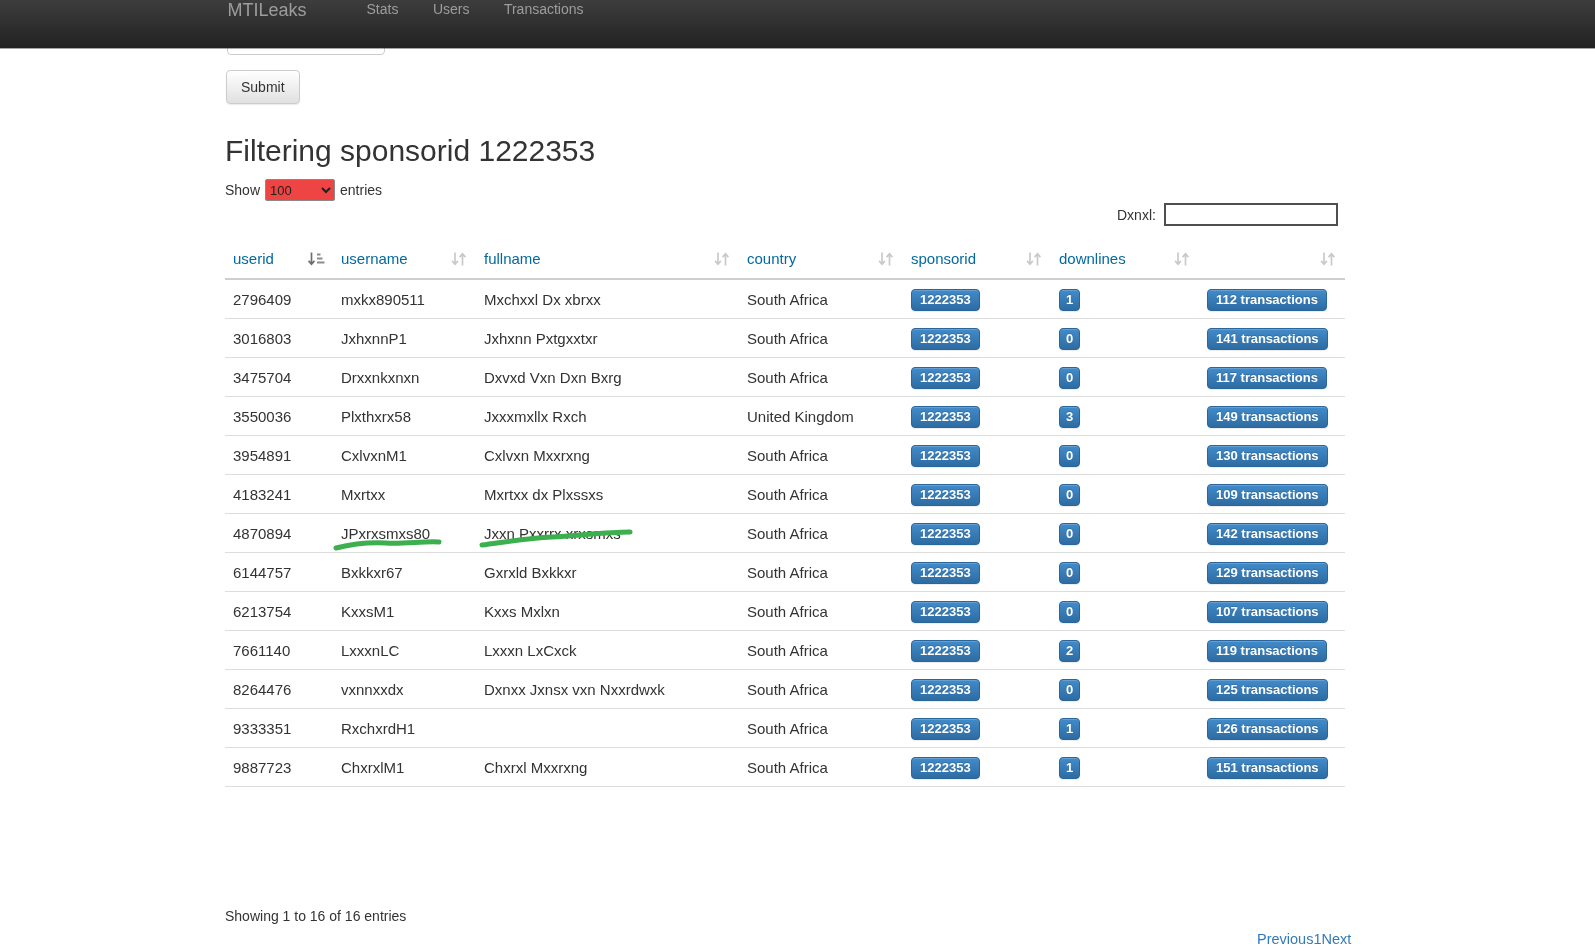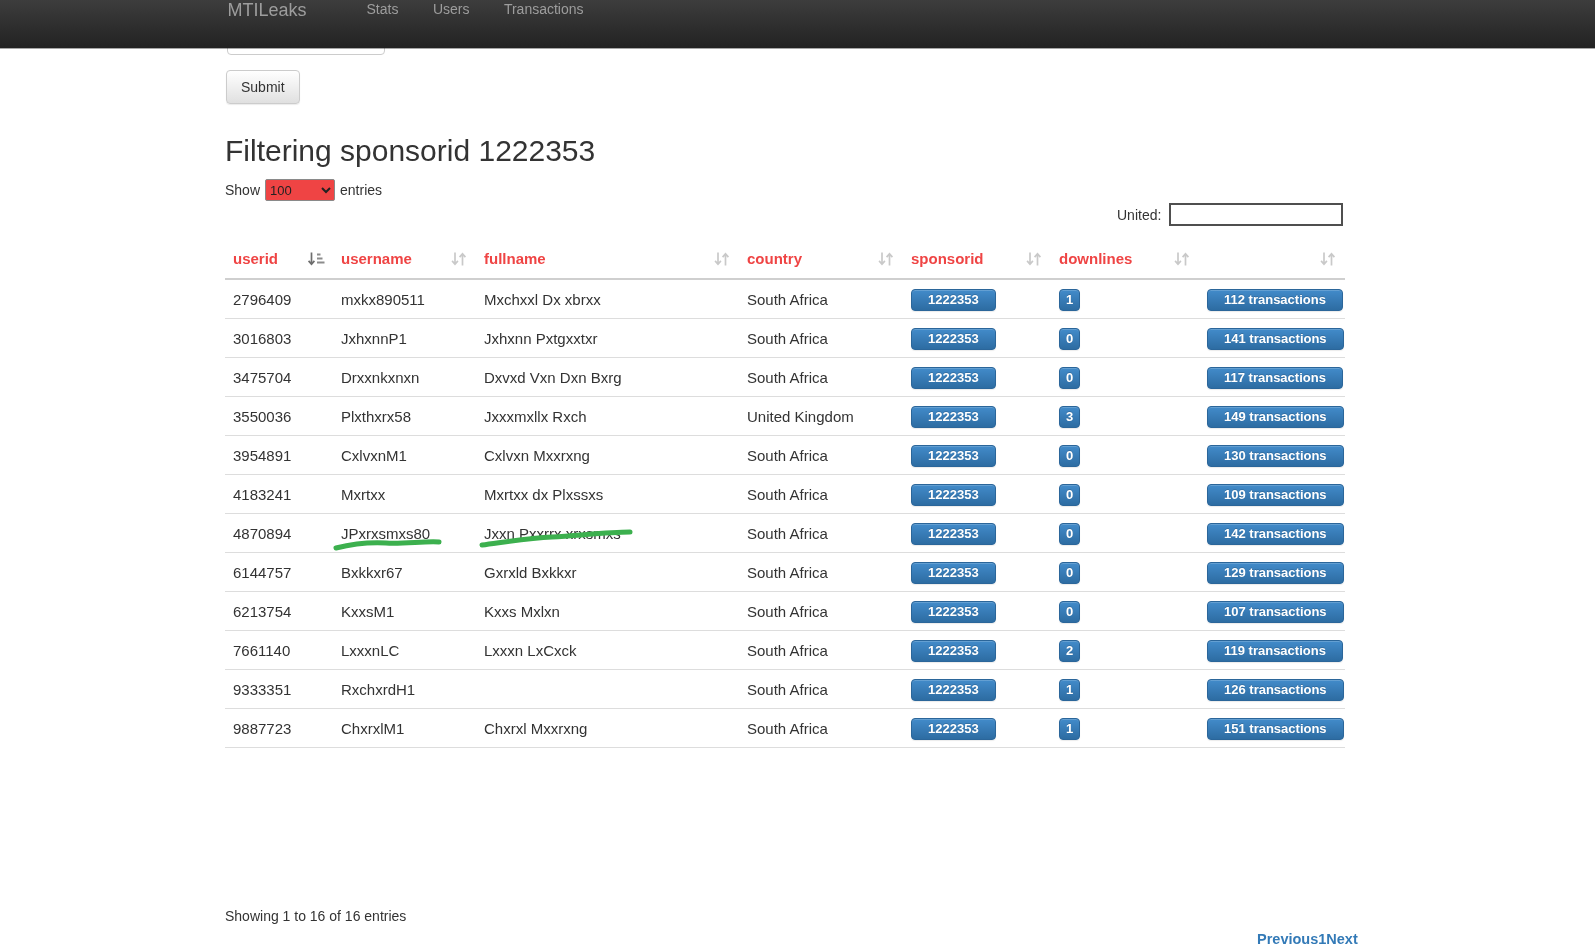--- a/index.html
+++ b/index.html
@@ -32,35 +32,35 @@
     border:1px solid #8a8a8a; border-radius:2px; background:#ef4444; font-family:"Liberation Sans", sans-serif; }
 
   .search-box { position:absolute; top:203px; left:1117px; display:flex; align-items:center; font-size:14px; color:#333; }
   .search-box label { margin-right:8px; }
   .search-box input { width:174px; height:23px; border:2px solid #4f4f4f; background:#fff; outline:none;
     font-size:13px; padding:2px 5px; font-family:"Liberation Sans", sans-serif; }
 
   
   .data-table { position:absolute; left:225px; top:240px; width:1120px; border-collapse:collapse;
     table-layout:fixed; font-size:15px; color:#333; border-bottom:1px solid #ddd; }
-  .data-table th { text-align:left; font-weight:bold; font-size:15px; color:#ef4444;
+  .data-table th { text-align:left; font-weight:normal; font-size:15px; color:#0369a1;
     padding:9px 8px; border-bottom:2px solid #cfcfcf; position:relative; line-height:20px; cursor:pointer; }
   .data-table td { padding:7px 8px; border-top:1px solid #ddd; line-height:23px; height:23px;
     vertical-align:middle; white-space:nowrap; overflow:hidden; }
   .sort-icon { position:absolute; right:8px; top:50%; transform:translateY(-50%); line-height:0; }
 
   .badge { display:inline-block; background:linear-gradient(to bottom, #428bca 0%, #2d6ca2 100%);
     border:1px solid #2b669a; border-radius:4px; color:#fff; font-weight:bold; font-size:13px;
-    line-height:16px; padding:2px 16px; cursor:pointer; text-shadow:0 -1px 0 rgba(0,0,0,.15);
+    line-height:16px; padding:2px 8px; cursor:pointer; text-shadow:0 -1px 0 rgba(0,0,0,.15);
     box-shadow:inset 0 1px 0 rgba(255,255,255,.18), 0 1px 1px rgba(0,0,0,.08); }
   .badge-downline { padding:2px 6px; min-width:21px; text-align:center; }
 
   .info { position:absolute; left:225px; top:908px; font-size:14px; color:#333; }
   .pagination { position:absolute; left:1257px; top:931px; font-size:14.5px; }
-  .pagination a { color:#337ab7; text-decoration:none; cursor:pointer;font-weight:bold; }
+  .pagination a { color:#337ab7; text-decoration:none; cursor:pointer; }
 
   .annotation-layer { position:absolute; left:0; top:0; width:1595px; height:951px;
     pointer-events:none; z-index:20; }
 </style>
 </head>
 <body>
 
 <div class="stage">
 
   <input class="top-input" value="" style="">
@@ -80,21 +80,21 @@
 
   <h2 class="heading">Filtering sponsorid 1222353</h2>
 
   <div class="show-entries">
     <span>Show</span>
     <select id="page-size-select"><option>100</option></select>
     <span>entries</span>
   </div>
 
   <div class="search-box">
-    <label>United:</label>
+    <label>Dxnxl:</label>
     <input value="" style="">
   </div>
 
   <table class="data-table">
     <colgroup>
       <col style="width:108px">
         <col style="width:143px">
         <col style="width:263px">
       <col style="width:164px">
         <col style="width:148px">
@@ -329,20 +329,35 @@
       <span class="badge">1222353</span>
     </td>
     <td>
       <span class="badge badge-downline">2</span>
     </td>
     <td>
       <span class="badge">119 transactions</span>
     </td>
   </tr>
         <tr>
+    <td>8264476</td>
+    <td>vxnnxxdx</td>
+    <td>Dxnxx Jxnsx vxn Nxxrdwxk</td>
+    <td>South Africa</td>
+    <td>
+      <span class="badge">1222353</span>
+    </td>
+    <td>
+      <span class="badge badge-downline">0</span>
+    </td>
+    <td>
+      <span class="badge">125 transactions</span>
+    </td>
+  </tr>
+        <tr>
     <td>9333351</td>
     <td>RxchxrdH1</td>
     <td></td>
     <td>South Africa</td>
     <td>
       <span class="badge">1222353</span>
     </td>
     <td>
       <span class="badge badge-downline">1</span>
     </td>

